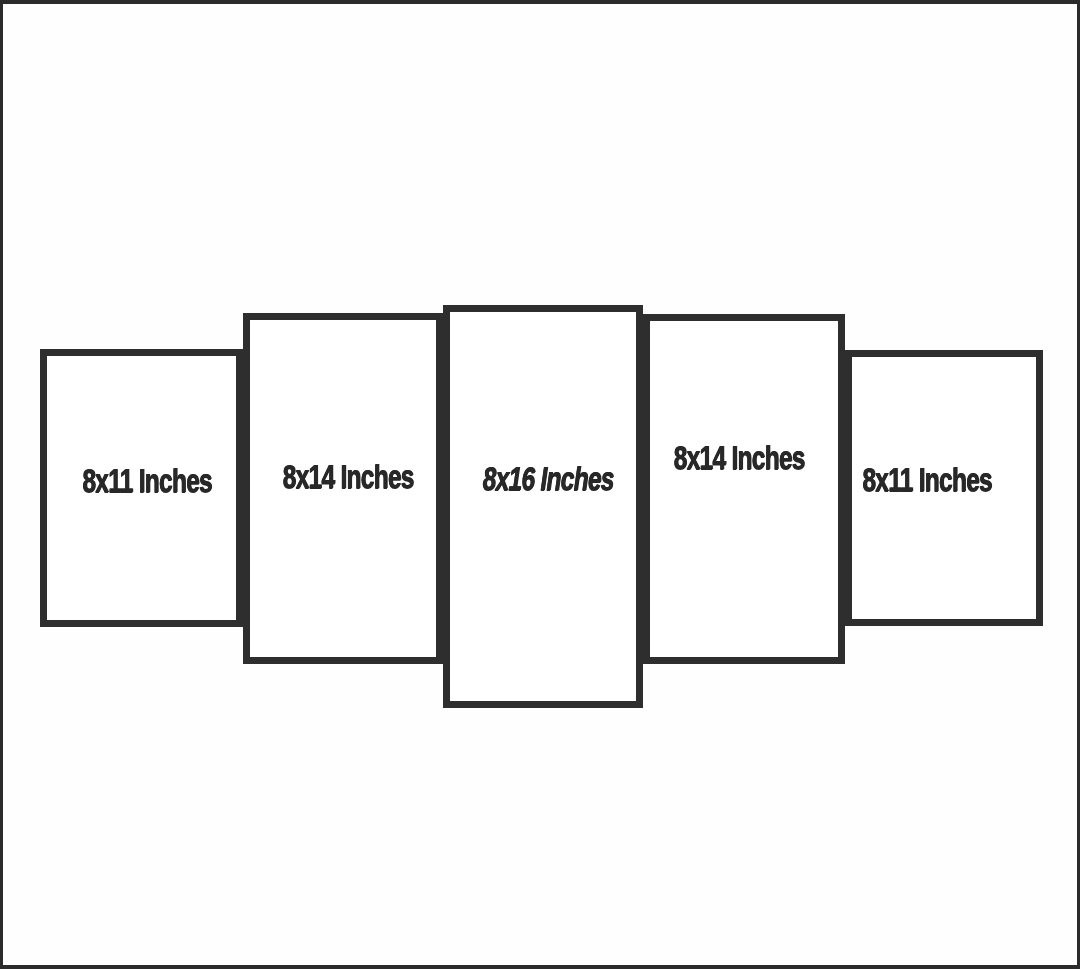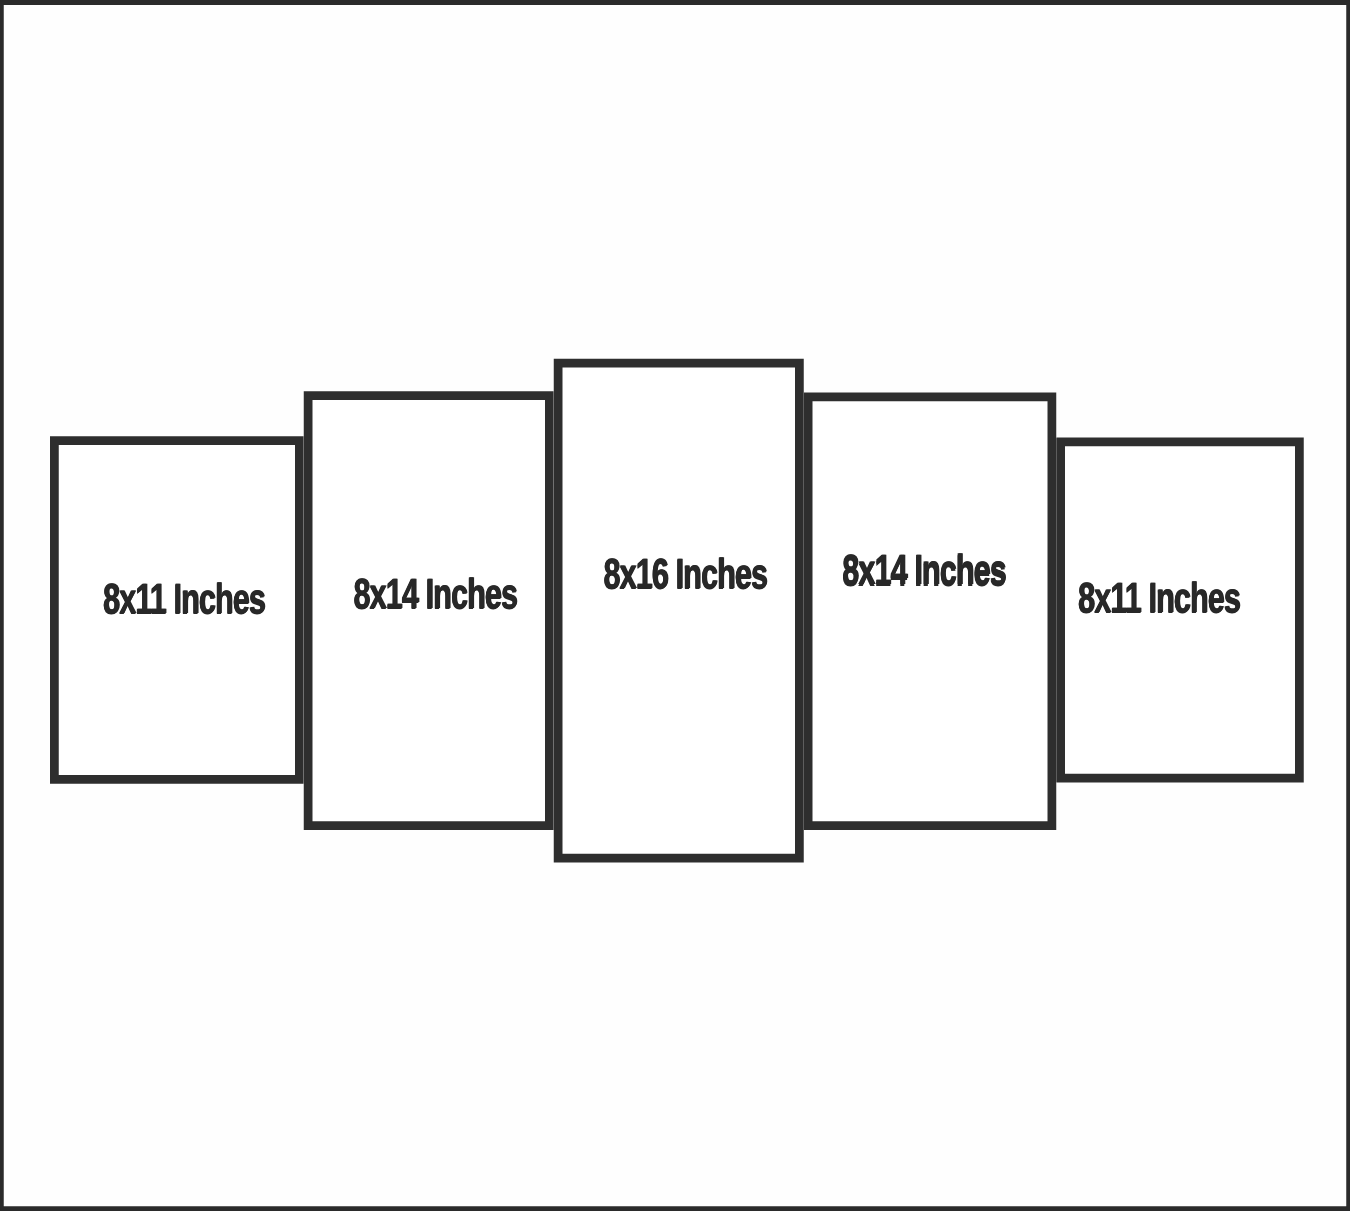--- a/index.html
+++ b/index.html
@@ -24,21 +24,21 @@
     text-align: right;
   }
   .panel {
     position: absolute;
     background: #ffffff;
     border: 7px solid #2e2e2e;
     box-sizing: border-box;
   }
   .p1 { left: 37px;  top: 345px; width: 203px; height: 278px; }
   .p2 { left: 240px; top: 309px; width: 200px; height: 351px; }
-  .p3 { left: 440px; top: 283px; width: 200px; height: 403px; z-index: 2; }
+  .p3 { left: 440px; top: 301px; width: 200px; height: 403px; z-index: 2; font-style: italic; }
   .p4 { left: 640px; top: 310px; width: 202px; height: 350px; }
   .p5 { left: 842px; top: 346px; width: 198px; height: 276px; }
   .panel-label {
     position: absolute;
     left: 50%;
     top: 50%;
     white-space: nowrap;
     font-weight: bold;
     font-size: 34px;
     color: #282828;

